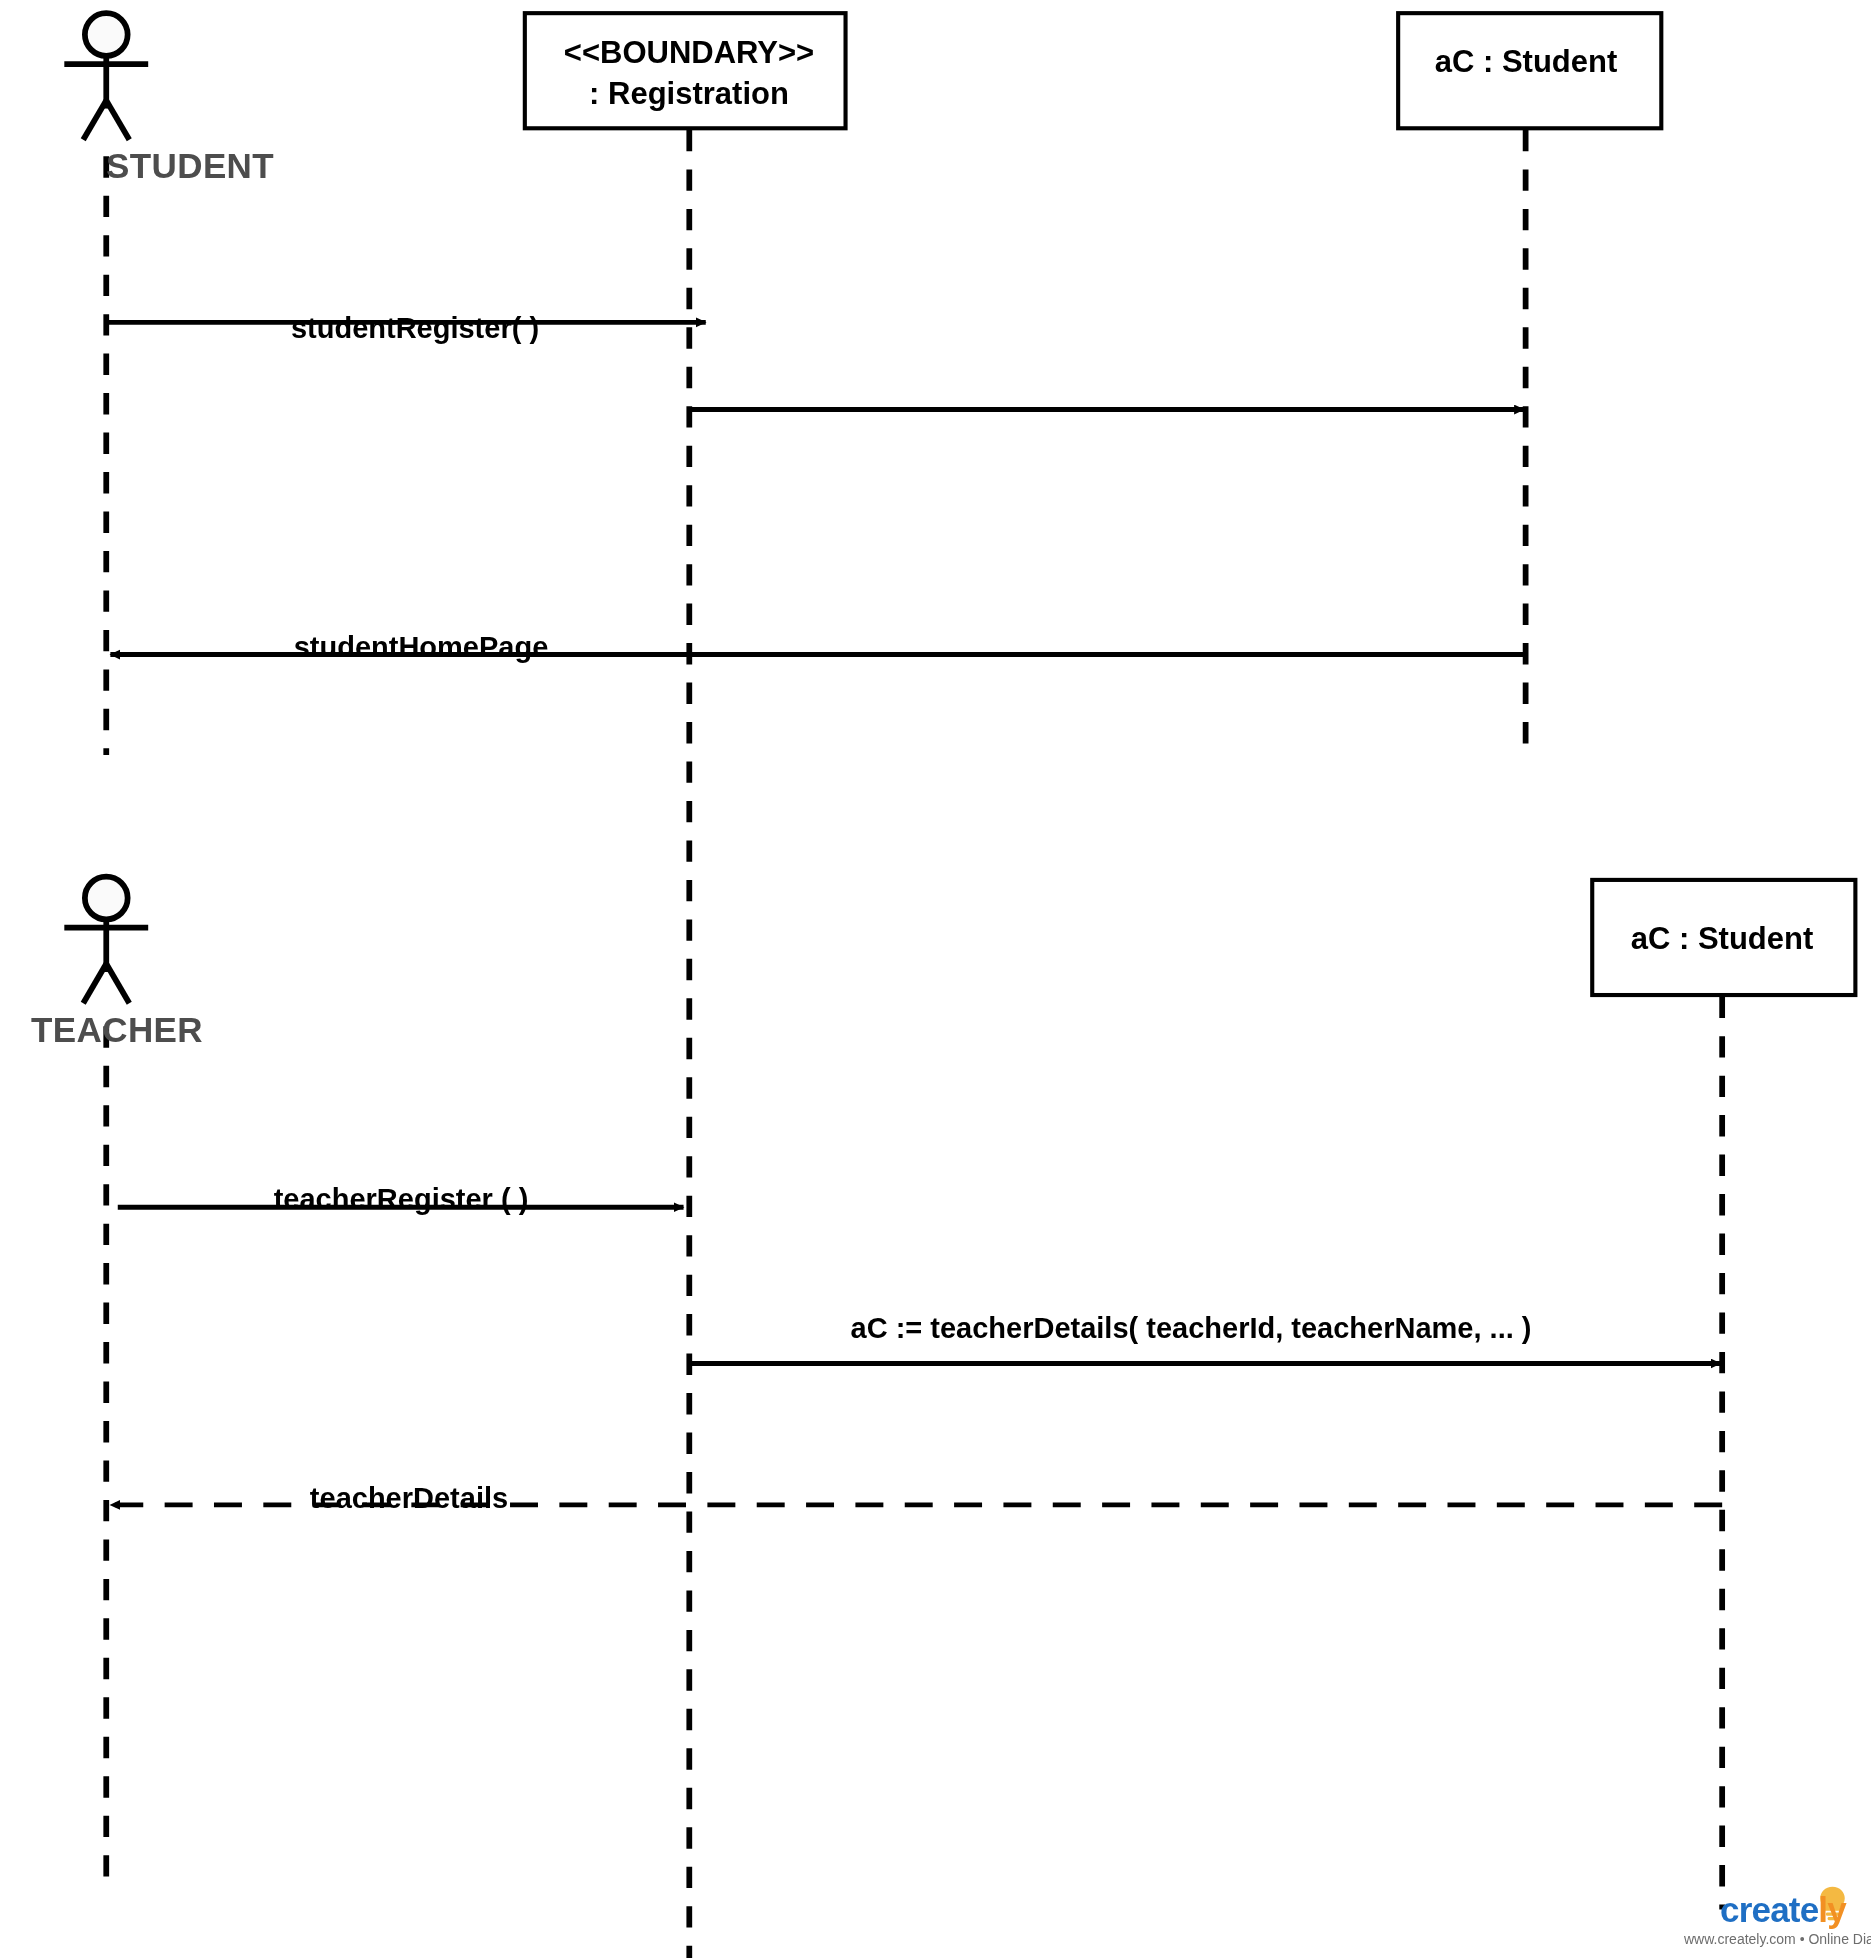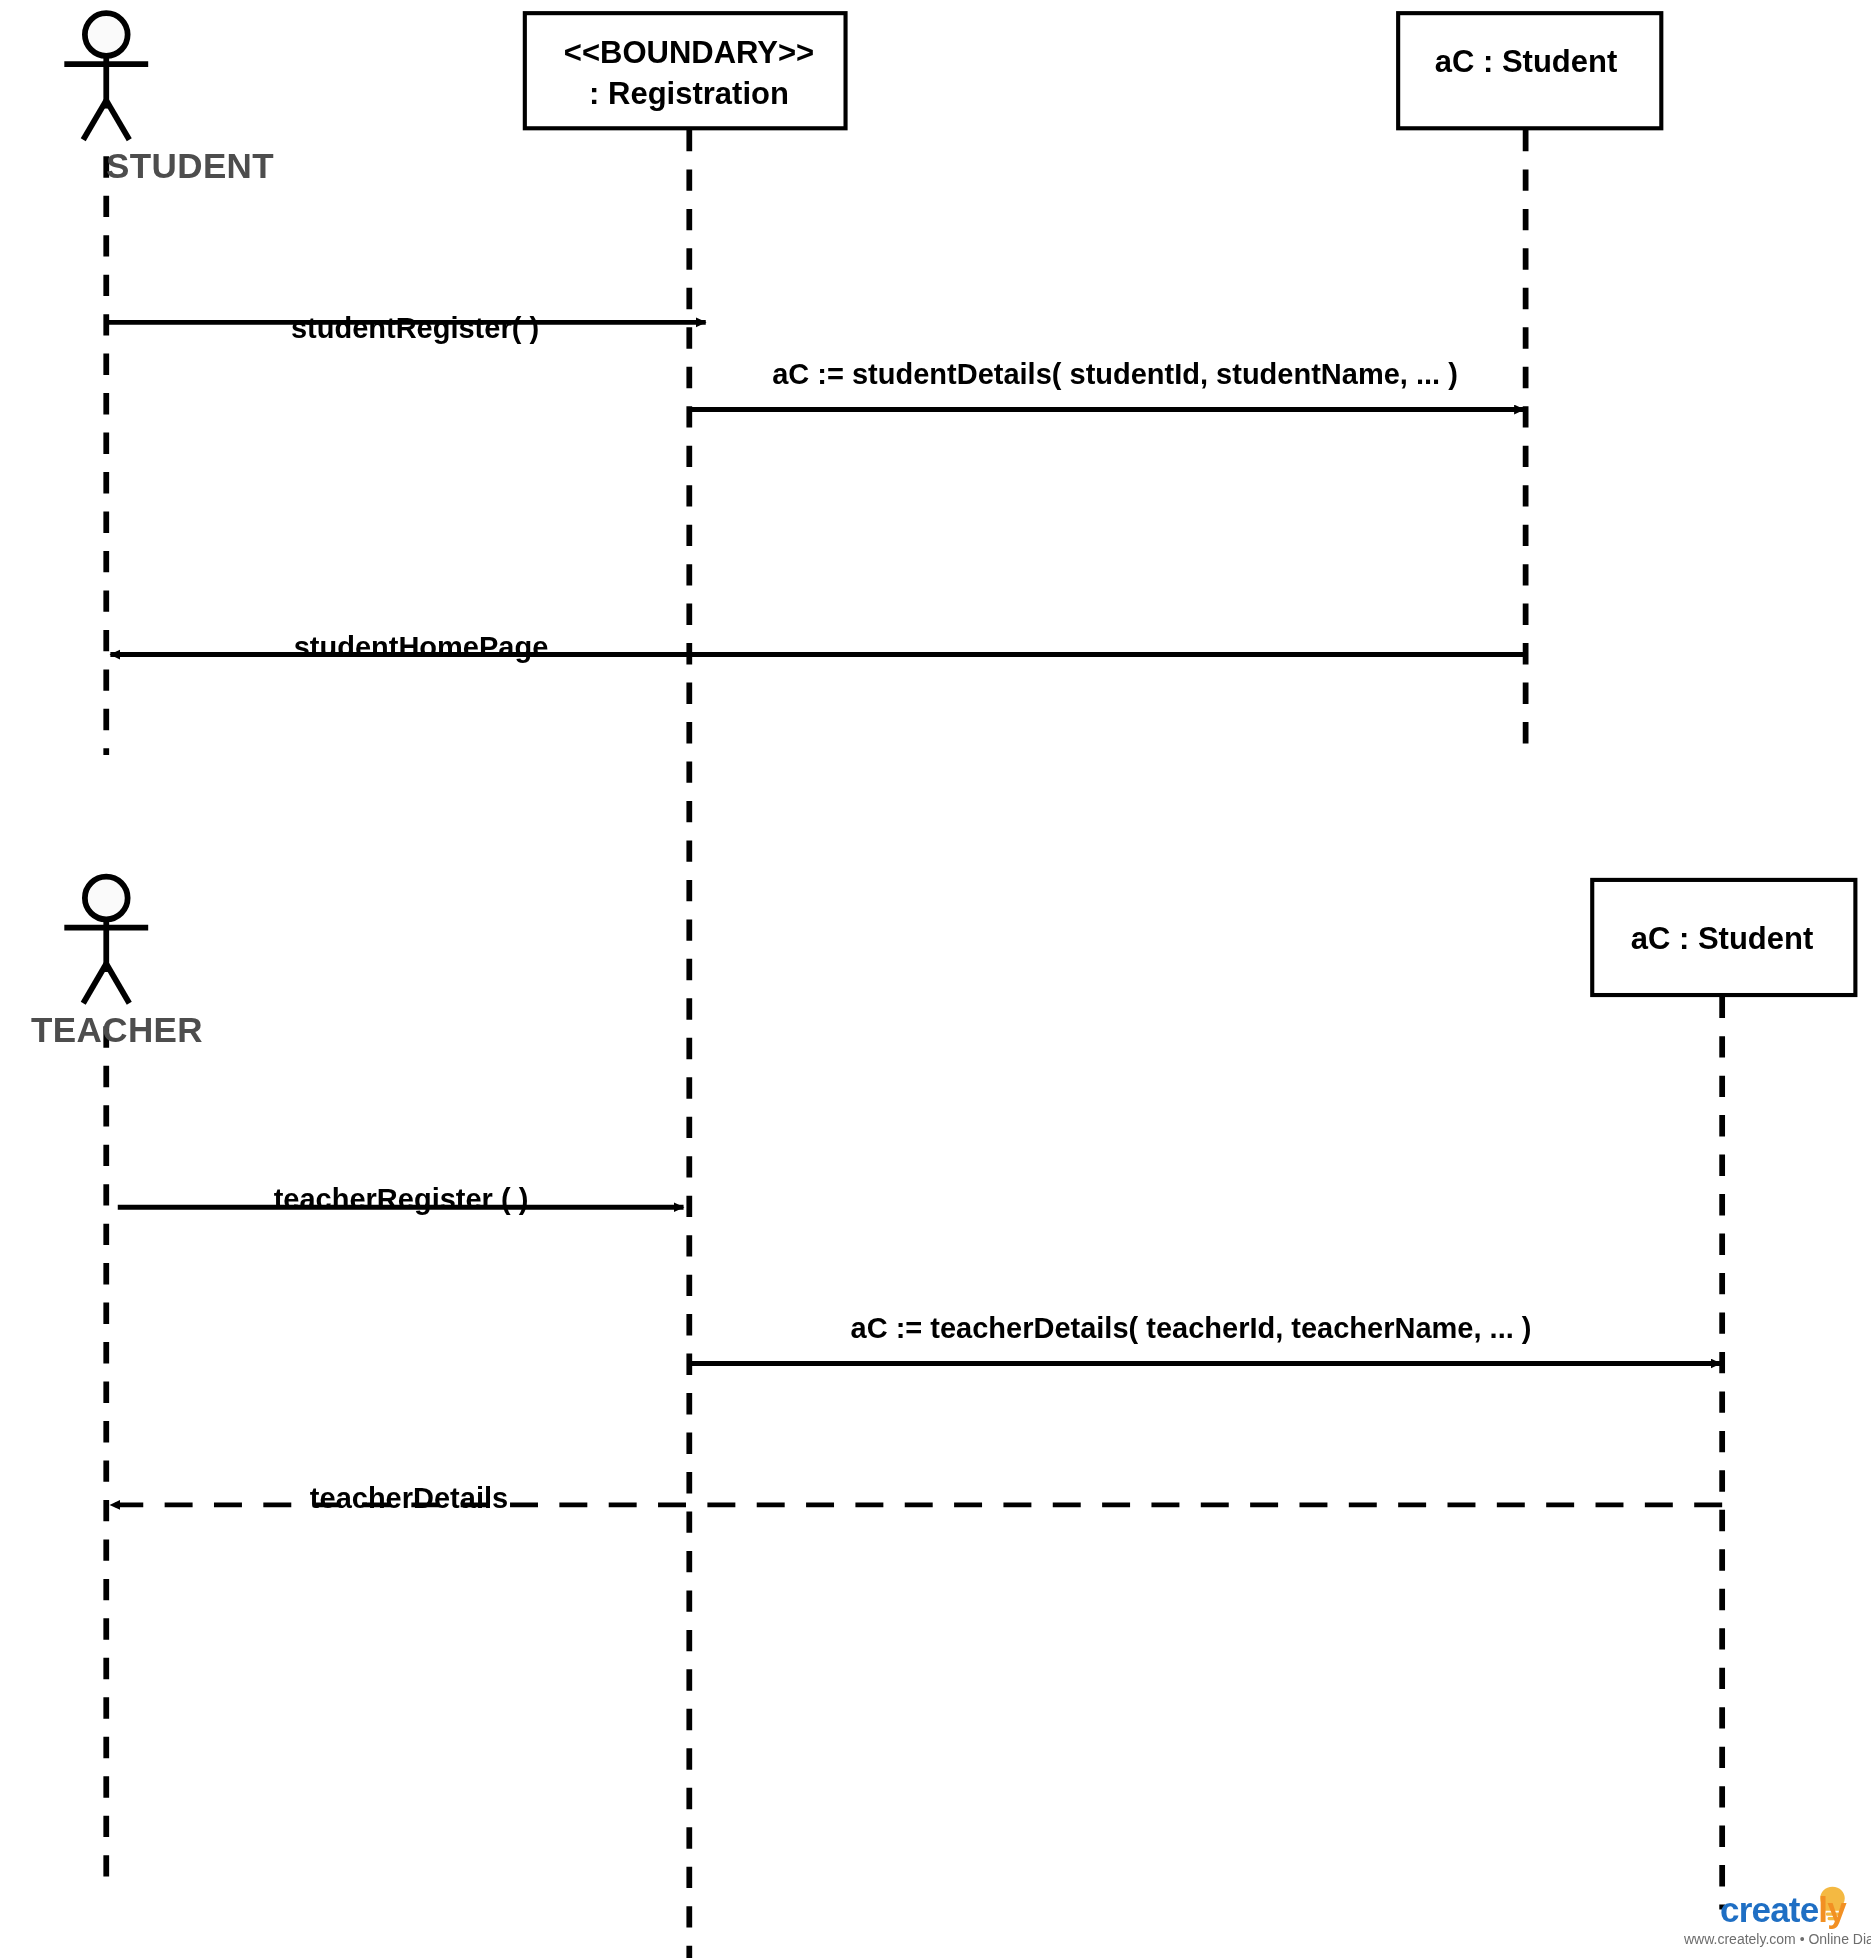--- a/index.html
+++ b/index.html
@@ -162,21 +162,20 @@
   <div class="lbl box-label centerer" style="left:689px; top:76px;">: Registration</div>
 
   <div class="lbl box-label centerer" style="left:1526px; top:44px;">aC : Student</div>
 
   <div class="lbl actor-label" style="left:31px; top:1010px;">TEACHER</div>
 
   <div class="lbl box-label centerer" style="left:1722px; top:921px;">aC : Student</div>
 
   <div class="lbl msg-label centerer" style="left:415px; top:312px;">studentRegister( )</div>
 
-  <div class="lbl msg-label centerer" style="left:1115px; top:358px;">aC := studentDetails( studentId, studentName, ... )</div>
 
   <div class="lbl msg-label centerer" style="left:421px; top:631px;">studentHomePage</div>
 
   <div class="lbl msg-label centerer" style="left:401px; top:1183px;">teacherRegister ( )</div>
 
   <div class="lbl msg-label centerer" style="left:1191px; top:1312px;">aC := teacherDetails( teacherId, teacherName, ... )</div>
 
   <div class="lbl msg-label centerer" style="left:409px; top:1482px;">teacherDetails</div>
 
   <div id="watermark">

